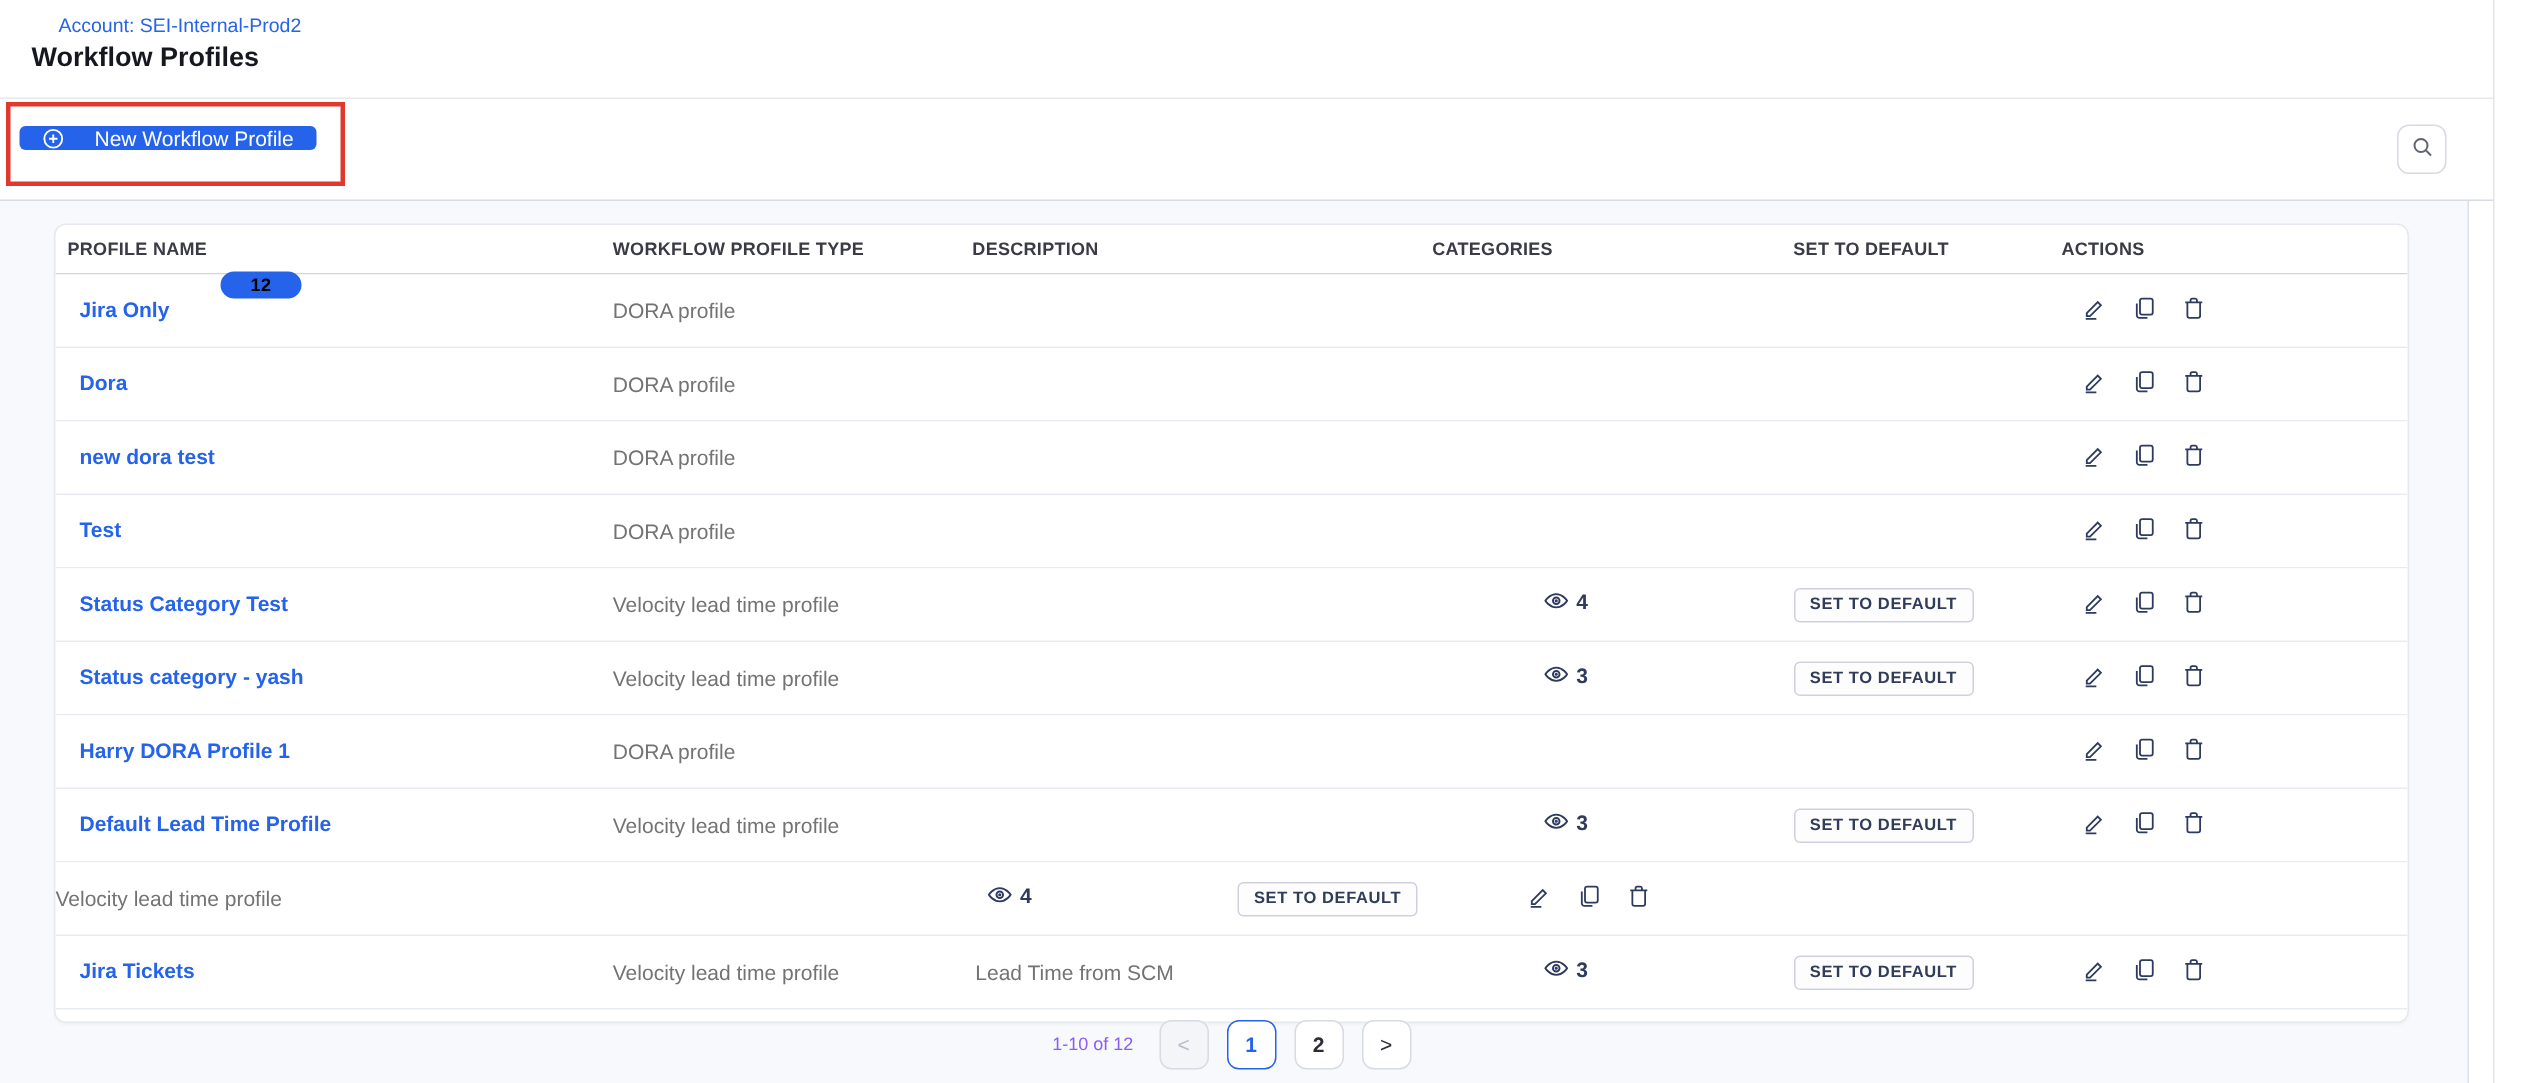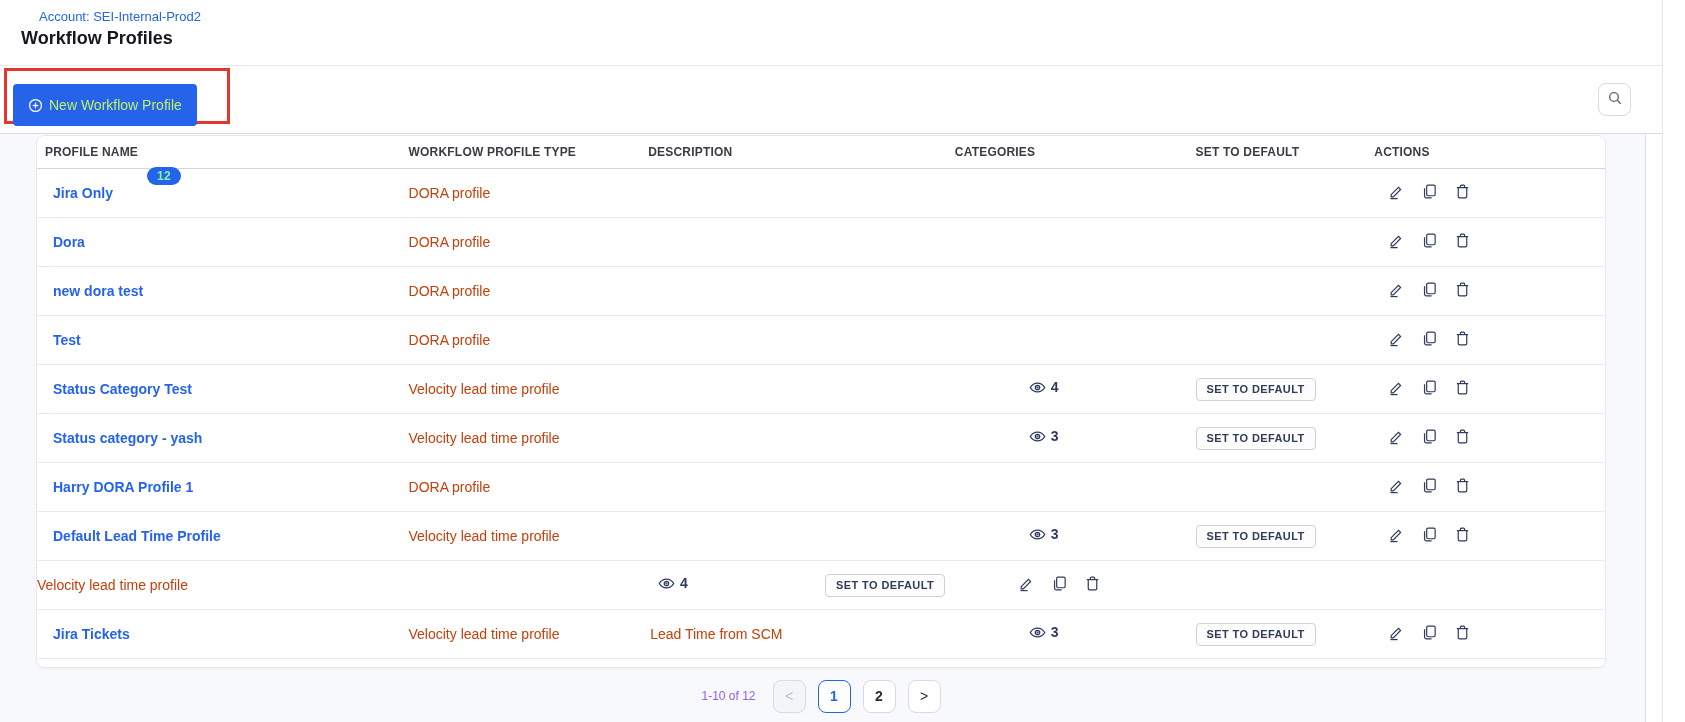--- a/index.html
+++ b/index.html
@@ -21,53 +21,53 @@
     background: #fff; border-bottom: 1px solid #e7e7ec; padding-left: 21px; }
   .breadcrumb { position: absolute; top: 9px; left: 8px; font-size: 13px; color: var(--primary);
     text-decoration: none; cursor: pointer; margin-left: 31px; }
   .page-title { position: absolute; top: 28px; left: 21px; font-size: 18px; font-weight: 700; color: #17181f; }
 
   
   .toolbar { position: absolute; top: 66px; left: 0; width: 1662px; height: 68px;
     background: #fff; border-bottom: 1px solid #d9dbe3; }
   .annotation-rect { position: absolute; left: 4px; top: 2px; width: 226px; height: 56px;
     border: 3px solid var(--annotation); pointer-events: none; }
-  .new-btn { position: absolute; left: 13px; top: 18px; height: 42px; display: inline-flex;
-    align-items: center; gap: 6px; background: var(--primary); color: #bef264; border: none;
+  .new-btn { position: absolute; left: 13px; top: 18px; height: 16px; display: inline-flex;
+    align-items: center; gap: 20px; background: var(--primary); color: #ffffff; border: none;
     border-radius: 4px; padding: 0 15px; font-size: 14px; font-family: inherit; cursor: pointer; }
   .new-btn svg { display: block; }
   .search-btn { position: absolute; left: 1598px; top: 17px; width: 33px; height: 33px;
     background: #fff; border: 1px solid #d8dae4; border-radius: 8px; display: flex;
     align-items: center; justify-content: center; cursor: pointer; color: #5f6270; }
 
   
   .content { position: absolute; top: 134px; left: 0; width: 1645px; height: 588px; background: #f8f9fc; }
-  .card { position: absolute; left: 36px; top: 1px; width: 1570px; height: 533px; background: #fff;
+  .card { position: absolute; left: 36px; top: 15px; width: 1570px; height: 533px; background: #fff;
     border: 1px solid var(--border-soft); border-radius: 8px;
     box-shadow: 0 1px 2px rgba(40,41,61,.04); overflow: hidden; }
 
   .thead { display: flex; align-items: center; height: 33px; border-bottom: 1px solid #d2d4de;
     font-size: 12px; font-weight: 700; color: #3a3b45; letter-spacing: .2px; }
   .t-row { display: flex; align-items: center; height: 49px; border-bottom: 1px solid #e9ebf2;
     background: #fff; }
 
   .col-name    { width: 372px; }
   .col-type    { width: 240px; }
   .col-desc    { width: 307px; }
   .col-cats    { width: 241px; }
   .col-default { width: 179px; }
   .col-actions { width: 231px; }
 
   .thead .col-name { padding-left: 8px; display: flex; align-items: center; gap: 9px; }
-  .count-badge { background: var(--primary); color: #86efac; font-size: 12px; font-weight: 700;
-    border-radius: 10px; padding: 2px 10px; line-height: 14px; margin-top: 47px; }
+  .count-badge { background: var(--primary); color: #000000; font-size: 12px; font-weight: 700;
+    border-radius: 10px; padding: 2px 20px; line-height: 14px; margin-top: 47px; }
 
   .t-row .col-name { padding-left: 16px; }
   .profile-link { color: var(--primary); font-size: 14px; text-decoration: none; cursor: pointer; font-weight: bold; }
-  .t-row .col-type, .t-row .col-desc { font-size: 14px; color: #c2410c; }
+  .t-row .col-type, .t-row .col-desc { font-size: 14px; color: #737373; }
   .t-row .col-desc { padding-left: 2px; }
 
   .t-row .col-cats { padding-left: 74px; }
   .cats-chip { display: inline-flex; align-items: center; gap: 5px; color: var(--navy);
     font-size: 14px; font-weight: 600; cursor: pointer; }
   .cats-chip svg { display: block; }
 
   .default-badge { display: inline-block; border: 1px solid #ced1dd; border-radius: 4px;
     background: #fdfdfe; color: #303c58; font-size: 11px; font-weight: 600; letter-spacing: .4px;
     padding: 4px 10px; line-height: 13px; }

